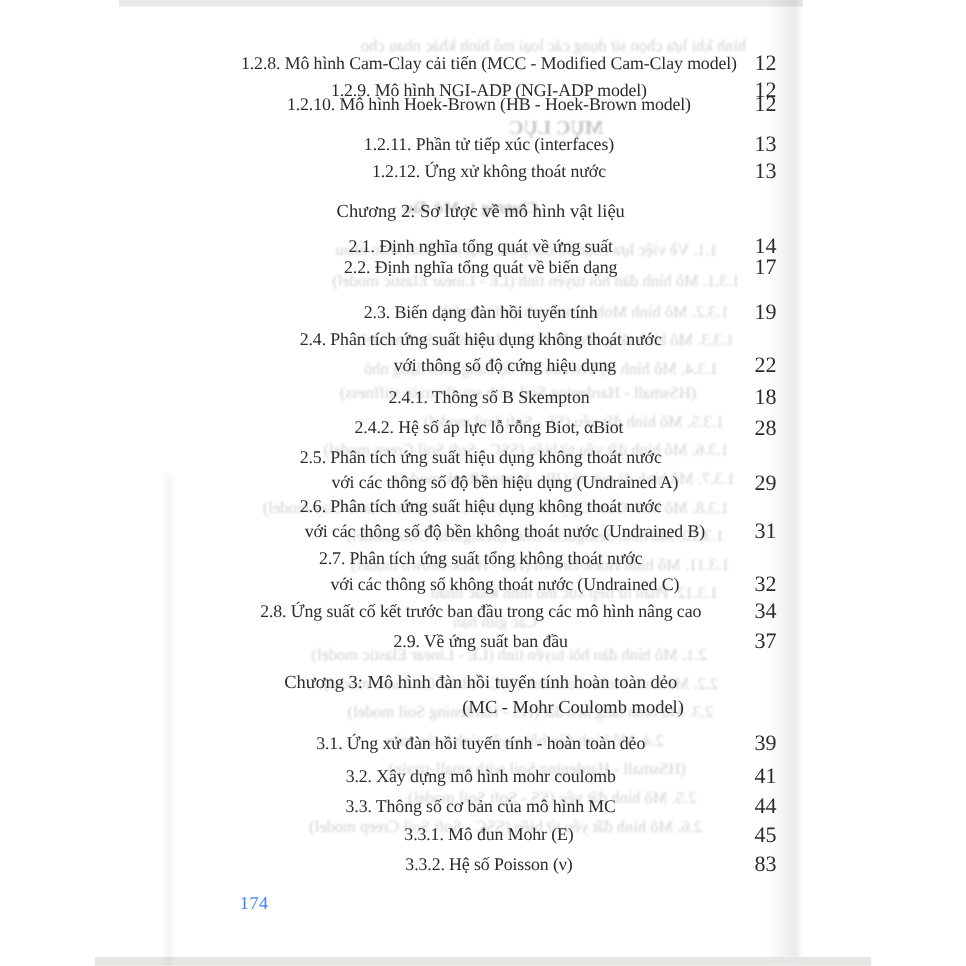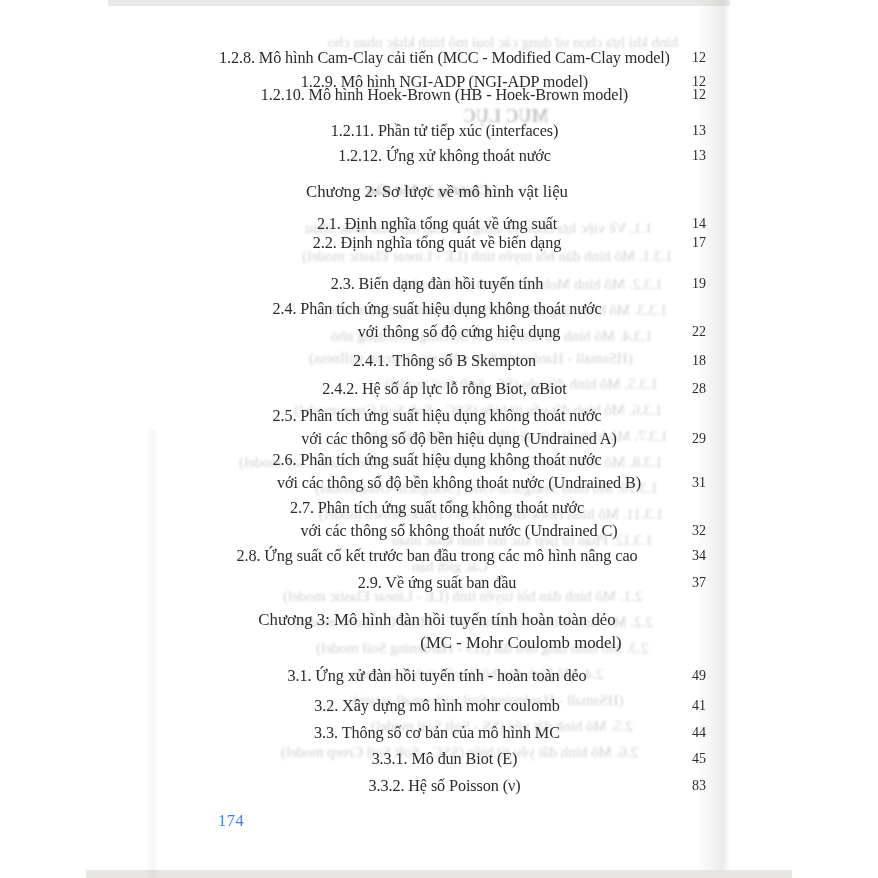--- a/index.html
+++ b/index.html
@@ -43,21 +43,21 @@
     color:#2b2b2b;font-size:16.2px;letter-spacing:-0.1px;line-height:22.5px;
   }
   .toc-row .lines{display:block;margin-right:34px;text-align:center;}
   .toc-row .line{display:block;white-space:nowrap;}
   .toc-row .line.cont{padding-left:44px;}
   .toc-row.lvl3{padding-left:15px;box-sizing:border-box;}
   .toc-row.lvl1{font-weight:normal;font-size:16.8px;letter-spacing:0;}
   .toc-row.lvl1 .line.cont{padding-left:168px;}
   .toc-row .num{
     position:absolute;right:0;bottom:0;width:32px;
-    text-align:right;white-space:nowrap;font-size:14px;letter-spacing:0;
+    text-align:right;white-space:nowrap;font-size:20px;letter-spacing:0;
   }
   
   .r0{top:47px}.r1{top:71px}.r2{top:84px}.r3{top:120px}.r4{top:145px}
   .r5{top:181px}
   .r6{top:213px}.r7{top:232px}.r8{top:273px}
   .r9{top:298px}
   .r10{top:350px}.r11{top:378px}
   .r12{top:405px}.r13{top:449px}.r14{top:497px}
   .r15{top:545px}.r16{top:572px}
   .r17{top:609px}
@@ -214,37 +214,37 @@
     <div class="toc-row r17 lvl1">
       <span class="lines">
         <span class="line">Chương 3: Mô hình đàn hồi tuyến tính hoàn toàn dẻo</span>
         <span class="line cont">(MC - Mohr Coulomb model)</span>
       </span>
     </div>
     <div class="toc-row r18 lvl2">
       <span class="lines">
         <span class="line">3.1. Ứng xử đàn hồi tuyến tính - hoàn toàn dẻo</span>
       </span>
-      <span class="num">49</span>
+      <span class="num">39</span>
     </div>
     <div class="toc-row r19 lvl2">
       <span class="lines">
         <span class="line">3.2. Xây dựng mô hình mohr coulomb</span>
       </span>
       <span class="num">41</span>
     </div>
     <div class="toc-row r20 lvl2">
       <span class="lines">
         <span class="line">3.3. Thông số cơ bản của mô hình MC</span>
       </span>
       <span class="num">44</span>
     </div>
     <div class="toc-row r21 lvl3">
       <span class="lines">
-        <span class="line">3.3.1. Mô đun Biot (E)</span>
+        <span class="line">3.3.1. Mô đun Mohr (E)</span>
       </span>
       <span class="num">45</span>
     </div>
     <div class="toc-row r22 lvl3">
       <span class="lines">
         <span class="line">3.3.2. Hệ số Poisson (ν)</span>
       </span>
       <span class="num">83</span>
     </div>
   </div>

